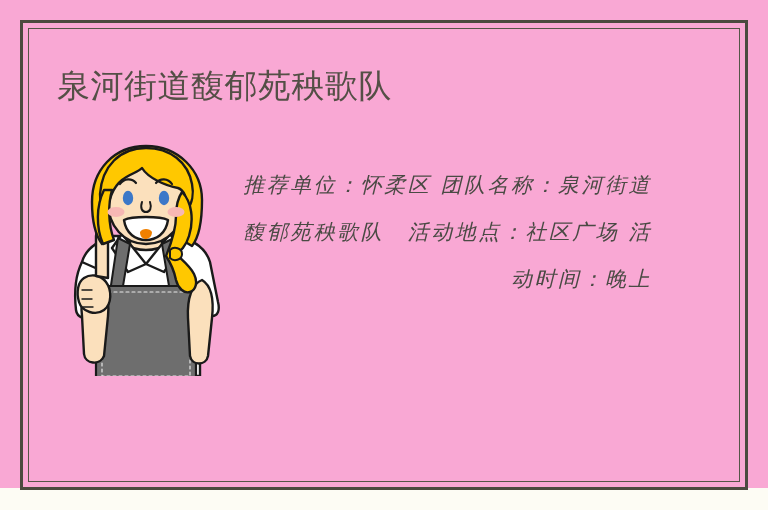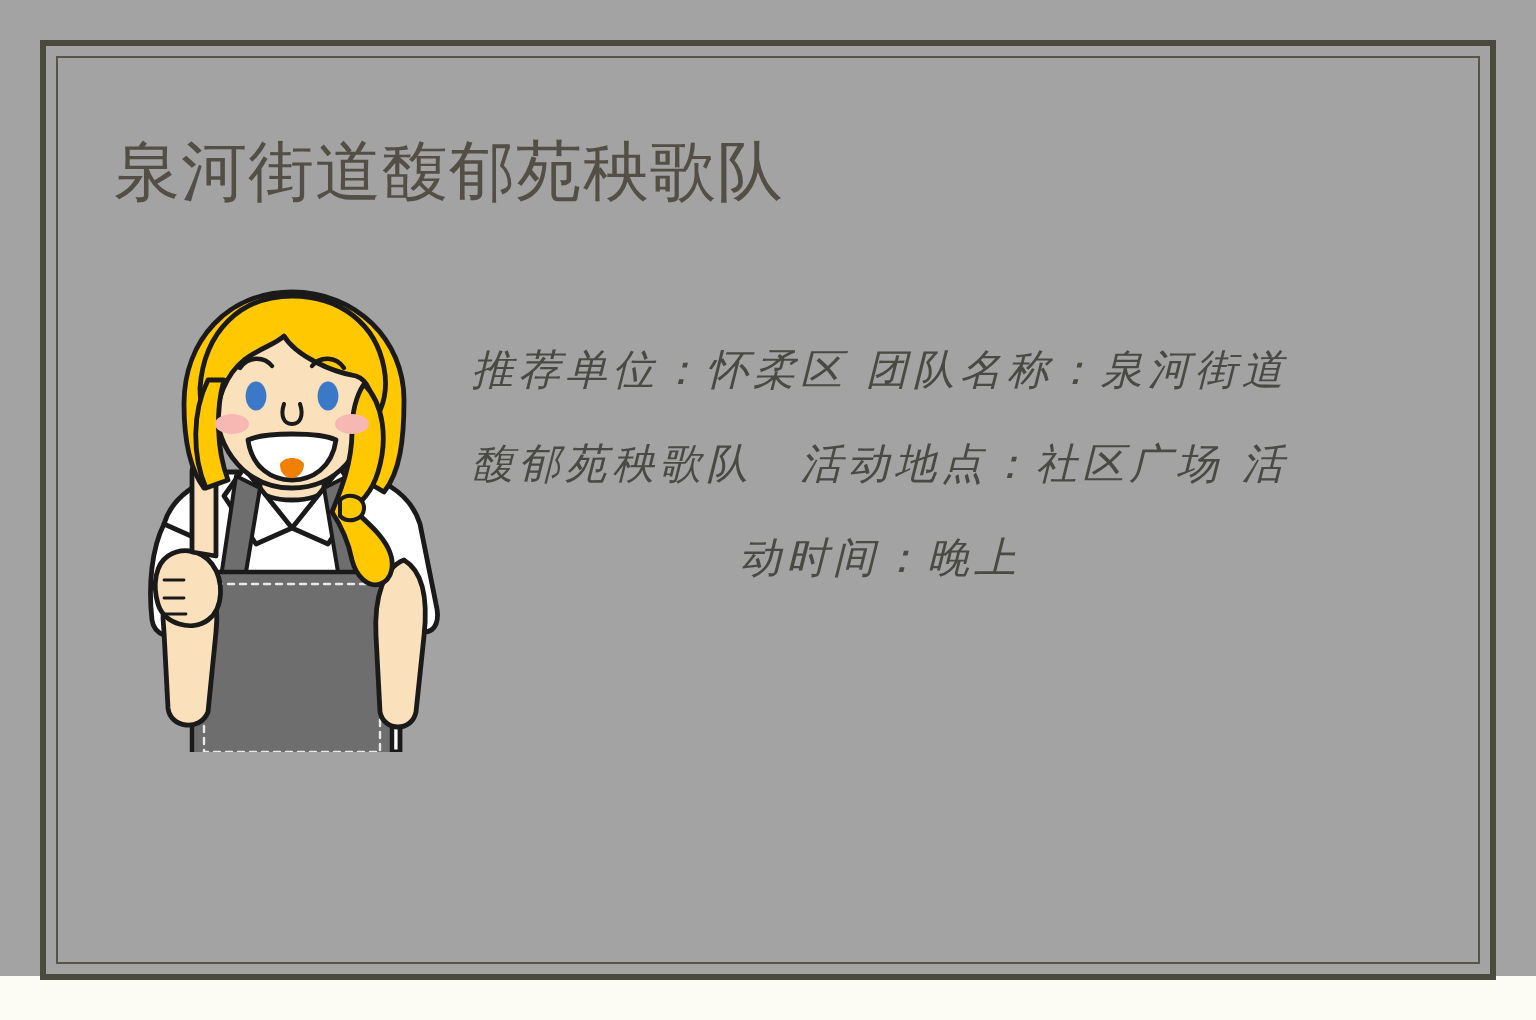--- a/index.html
+++ b/index.html
@@ -12,21 +12,21 @@
     height: 510px;
     background: #FDFCF4;
     font-family: "Liberation Sans", sans-serif;
     overflow: hidden;
   }
 
   .card {
     position: relative;
     width: 768px;
     height: 488px;
-    background: #a3a3a3;
+    background: #f9a8d4;
     box-sizing: border-box;
   }
 
   
   .frame-outer {
     position: absolute;
     left: 20px;
     top: 20px;
     width: 728px;
     height: 470px;
@@ -72,21 +72,21 @@
     width: 152px;
     height: 236px;
   }
 
   
   .info-block {
     position: absolute;
     left: 228px;
     top: 162px;
     width: 424px;
-    text-align: center;
+    text-align: right;
     font-family: "DejaVu Sans", "Liberation Sans", sans-serif;
     font-size: 21px;
     line-height: 47px;
     letter-spacing: 2.5px;
     color: #4A4A44;
     font-style: italic;
     font-weight: 400;
     word-break: break-all;
   }
 </style>

